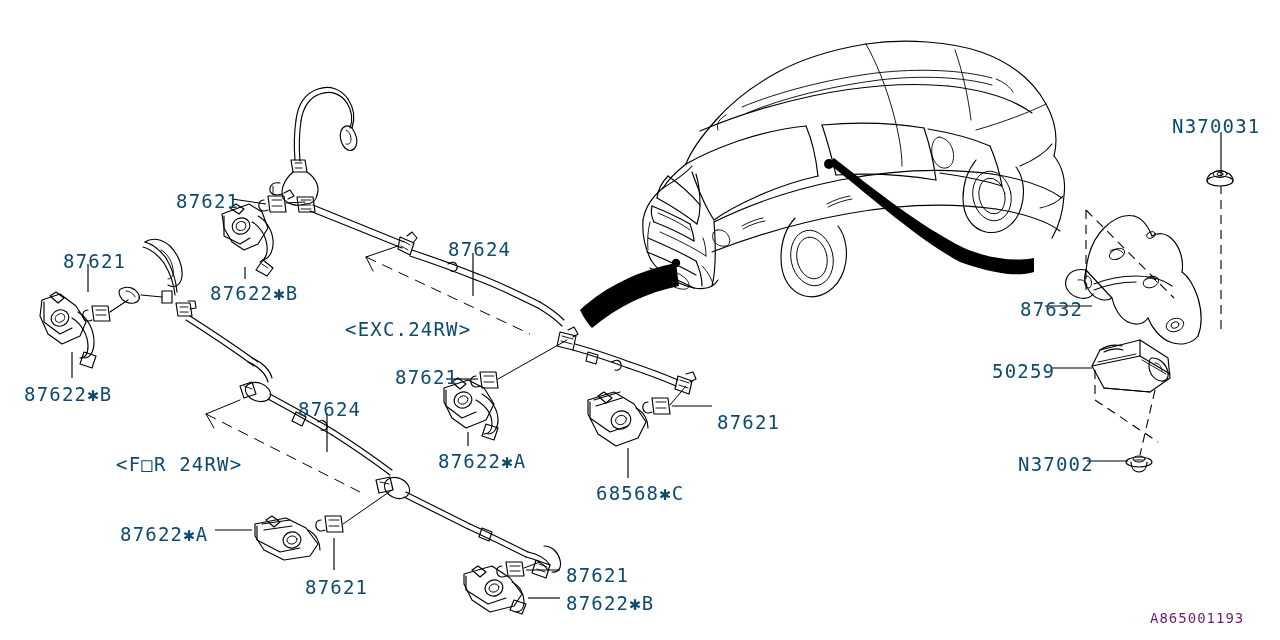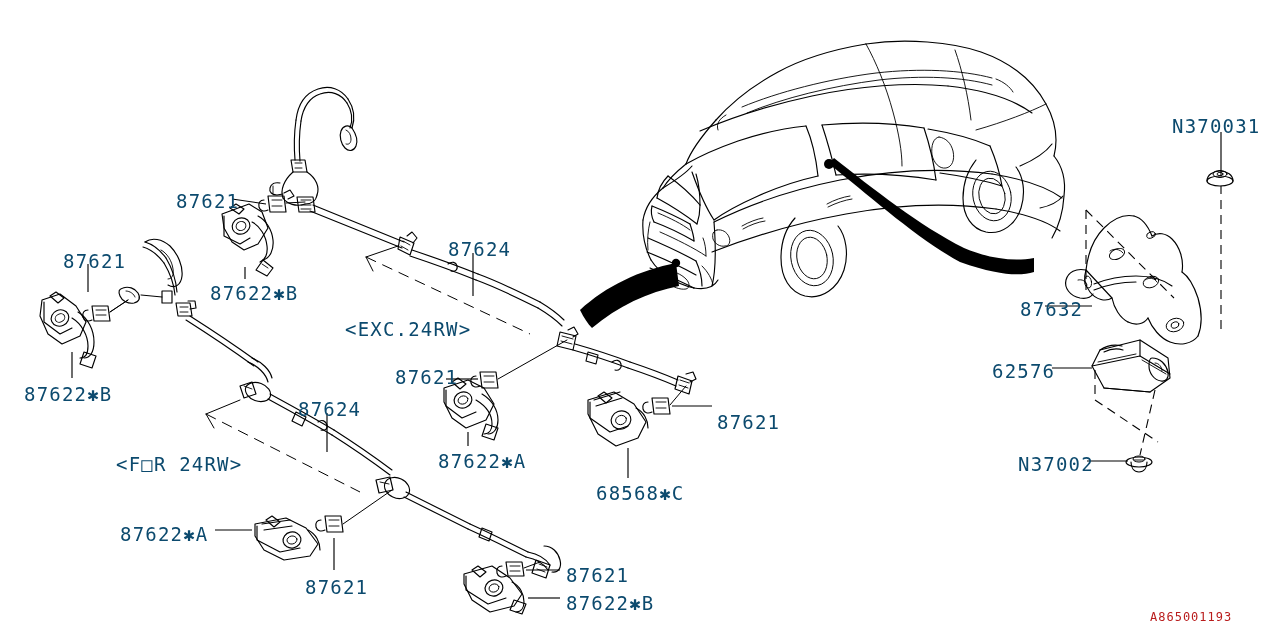--- a/index.html
+++ b/index.html
@@ -18,23 +18,23 @@
     font-family:"DejaVu Sans Mono","Liberation Mono",monospace;
     font-size:19px;
     letter-spacing:1.2px;
     line-height:19px;
     white-space:nowrap;
     font-weight:400;
     -webkit-font-smoothing:none;
   }
   .dwg{
     position:absolute;
-    font-size:12px;
+    font-size:14px;
     letter-spacing:1.0px;
-    color:#b91c1c;
+    color:#701a75;
     white-space:nowrap;
     font-family:"DejaVu Sans Mono","Liberation Mono",monospace;
   }
 </style>
 </head>
 <body>
 
 <div id="page">
 
   <svg id="art" viewBox="0 0 1280 640" xmlns="http://www.w3.org/2000/svg">
@@ -510,18 +510,18 @@
   <div class="lbl" style="left:717px;top:413px;">87621</div>
   <div class="lbl" style="left:596px;top:484px;">68568✱C</div>
   <div class="lbl" style="left:298px;top:400px;">87624</div>
   <div class="lbl" style="left:116px;top:455px;">&lt;F□R 24RW&gt;</div>
   <div class="lbl" style="left:120px;top:525px;">87622✱A</div>
   <div class="lbl" style="left:305px;top:578px;">87621</div>
   <div class="lbl" style="left:566px;top:566px;">87621</div>
   <div class="lbl" style="left:566px;top:594px;">87622✱B</div>
   <div class="lbl" style="left:1172px;top:117px;">N370031</div>
   <div class="lbl" style="left:1020px;top:300px;">87632</div>
-  <div class="lbl" style="left:992px;top:362px;">62576</div>
+  <div class="lbl" style="left:992px;top:362px;">50259</div>
   <div class="lbl" style="left:1018px;top:455px;">N37002</div>
 
   <div class="dwg" style="left:1150px;top:610px;">A865001193</div>
 
 </div>
 
 </body></html>

